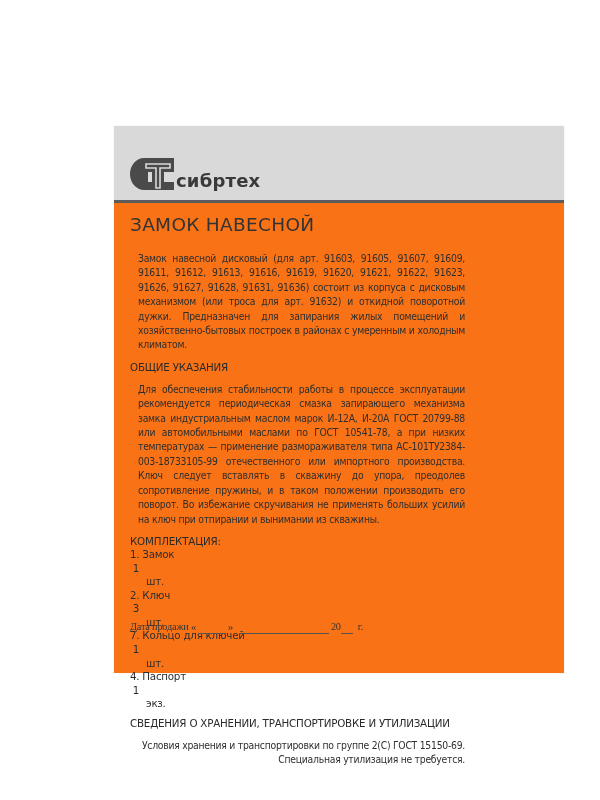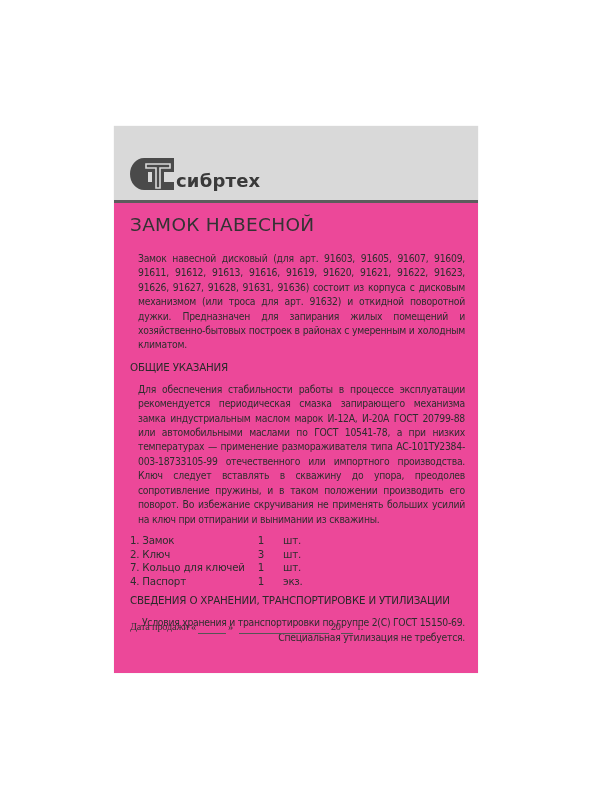--- a/index.html
+++ b/index.html
@@ -2,22 +2,22 @@
 <html><head>
 <meta charset="utf-8">
 <style>
   html, body { margin: 0; padding: 0; }
   body {
     width: 600px; height: 800px; background: #ffffff;
     position: relative; overflow: hidden;
     font-family: "DejaVu Sans", sans-serif;
   }
   .paper {
-    position: absolute; left: 114px; top: 126px; width: 364px; height: 547px;
-    background: #ec4899;
+    position: absolute; left: 114px; top: 126px; width: 450px; height: 547px;
+    background: #f97316;
     box-shadow: 0 0 1px rgba(0,0,0,0.15);
   }
   .header {
     position: absolute; left: 0; top: 0; width: 100%; height: 74px;
     background: #d9d9d9;
   }
   .rule {
     position: absolute; left: 0; top: 74px; width: 100%; height: 3px;
     background: #5c5c5c;
   }
@@ -42,21 +42,21 @@
     margin: 8px; color: #2e2e2e; letter-spacing: -0.25px;
   }
   .section-head {
     font-family: "DejaVu Sans", sans-serif; font-weight: normal;
     font-size: 10.3px; margin: 5px 0 0 0; color: #2a2a2a; letter-spacing: -0.2px;
     line-height: 14px;
   }
   .kit { margin: 0; padding: 0; list-style: none; }
   .kit li {
     display: flex; font-family: "DejaVu Sans", sans-serif; font-size: 10.3px;
-    line-height: 13.6px; color: #2e2e2e; letter-spacing: -0.25px;
+    line-height: 13.6px; color: #2e2e2e; letter-spacing: -0.25px; flex-direction: column;
   }
   .kit .name { width: 125px; }
   .kit .qty { width: 12px; text-align: center; }
   .kit .unit { margin-left: 16px; }
   .footer { position: absolute; left: 16px; top: 494px; width: 343px; color: #333; }
   .footer-line {
     font-family: Liberation Serif, serif; font-size: 10.3px; line-height: 14px;
     display: flex; align-items: flex-end; margin-bottom: 10px; letter-spacing: -0.2px;
   }
   .blank { display: inline-block; border-bottom: 1px solid #555; height: 11px; margin: 0 2px; }
@@ -76,20 +76,21 @@
   </div>
   <div class="rule"></div>
 
   <div class="content">
     <h1 class="title">ЗАМОК НАВЕСНОЙ</h1>
     <p class="para">Замок навесной дисковый (для арт. 91603, 91605, 91607, 91609, 91611, 91612, 91613, 91616, 91619, 91620, 91621, 91622, 91623, 91626, 91627, 91628, 91631, 91636) состоит из корпуса с дисковым механизмом (или троса для арт. 91632) и откидной поворотной дужки. Предназначен для запирания жилых помещений и хозяйственно-бытовых построек в районах с умеренным и холодным климатом.</p>
 
     <div class="section-head">ОБЩИЕ УКАЗАНИЯ</div>
     <p class="para">Для обеспечения стабильности работы в процессе эксплуатации рекомендуется периодическая смазка запирающего механизма замка индустриальным маслом марок И-12А, И-20А ГОСТ 20799-88 или автомобильными маслами по ГОСТ 10541-78, а при низких температурах — применение размораживателя типа АС-101ТУ2384-003-18733105-99 отечественного или импортного производства. Ключ следует вставлять в скважину до упора, преодолев сопротивление пружины, и в таком положении производить его поворот. Во избежание скручивания не применять больших усилий на ключ при отпирании и вынимании из скважины.</p>
 
+    <div class="section-head">КОМПЛЕКТАЦИЯ:</div>
     <ul class="kit">
       <li>
         <span class="name">1. Замок</span>
         <span class="qty">1</span>
         <span class="unit">шт.</span>
       </li>
       <li>
         <span class="name">2. Ключ</span>
         <span class="qty">3</span>
         <span class="unit">шт.</span>

